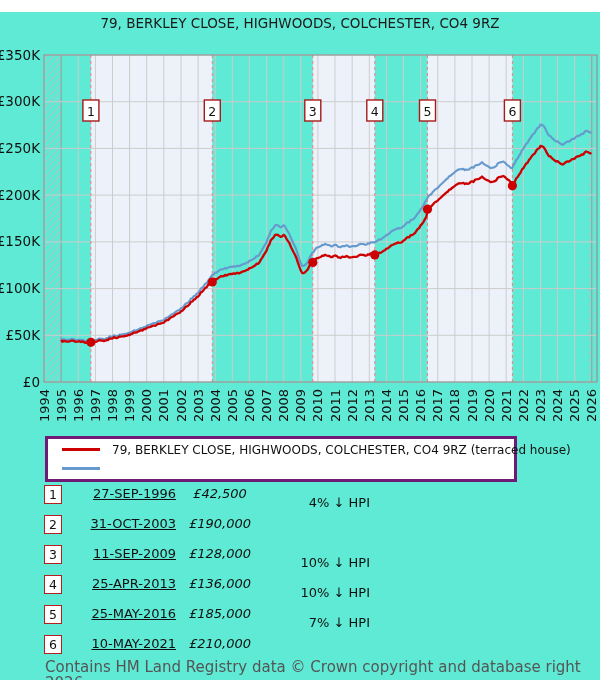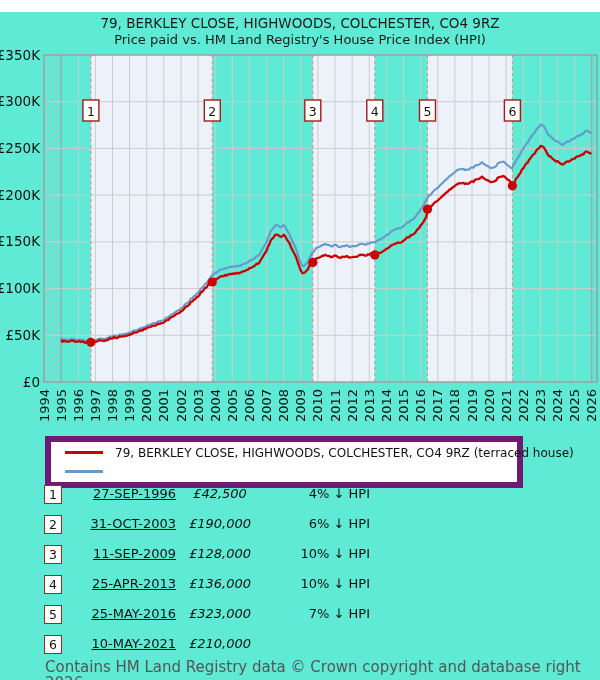--- a/index.html
+++ b/index.html
@@ -4,42 +4,41 @@
 <style>
   html,body{margin:0;padding:0;background:#fff;}
   .page{position:relative;width:600px;height:680px;background:#5eead4;
         font-family:"DejaVu Sans","Liberation Sans",sans-serif;color:#111;overflow:hidden;margin-top:12px;}
   .title{position:absolute;top:3px;left:0;width:600px;text-align:center;
          font-size:13.5px;color:#1a1a1a;}
   .subtitle{position:absolute;top:20px;left:0;width:600px;text-align:center;
          font-size:13px;color:#1a1a1a;}
   svg.chart{position:absolute;top:0;left:0;}
   .legend{position:absolute;top:424px;left:45px;width:466px;height:40px;
-          border:6px solid #701a75;background:#fff;display:flex;flex-direction:column;
+          border:3px solid #701a75;background:#fff;display:flex;flex-direction:column;
           justify-content:center;gap:3px;}
   .legend-item{display:flex;align-items:center;height:16px;}
   .legend-swatch{display:inline-block;width:38px;height:0;border-top:3px solid #000;
                  margin-left:14px;margin-right:12px;flex:0 0 auto;}
   .legend-label{font-size:12px;white-space:nowrap;color:#111;}
   .sales{position:absolute;top:0;left:0;}
   .trow{position:absolute;left:0;width:600px;height:20px;font-size:13px;}
   .numbox{position:absolute;left:44px;top:0;width:16px;height:17px;border:1.5px solid #b42020;
           background:#fff;text-align:center;font-size:12.5px;line-height:17px;color:#111;}
   .tdate{position:absolute;left:74px;top:1px;width:102px;text-align:right;text-decoration:underline;}
   .tprice{position:absolute;left:175px;top:1px;width:90px;text-align:center;font-style:italic;}
-  .tpct{position:absolute;left:255px;top:1px;width:115px;text-align:right;}
+  .tpct{position:absolute;left:255px;top:10px;width:115px;text-align:right;}
   .footer{position:absolute;top:648px;left:45px;width:540px;font-size:15px;
           color:#555;line-height:1.04;}
 </style>
 </head>
 <body>
 
 <div class="page">
   <div class="title">79, BERKLEY CLOSE, HIGHWOODS, COLCHESTER, CO4 9RZ</div>
-  <div class="subtitle">Price paid vs. HM Land Registry's House Price Index (HPI)</div>
 
   <svg class="chart" id="chart-svg" width="600" height="424" viewBox="0 0 600 424">
       <defs>
         <pattern id="hatch" width="7" height="7" patternUnits="userSpaceOnUse">
           <path d="M0,7 L7,0 M-1,1 L1,-1 M6,8 L8,6" stroke="#bbbbbb" stroke-width="1" fill="none"></path>
         </pattern>
       </defs>
       <rect x="90.9" y="43" width="121.4" height="327" fill="#edf2fa"></rect>
       <rect x="312.8" y="43" width="62.0" height="327" fill="#edf2fa"></rect>
       <rect x="427.5" y="43" width="84.9" height="327" fill="#edf2fa"></rect>
@@ -170,38 +169,37 @@
       <div class="trow" style="top: 473px;">
         <span class="numbox">1</span>
         <span class="tdate">27-SEP-1996</span>
         <span class="tprice">£42,500</span>
         <span class="tpct">4% ↓ HPI</span>
       </div>
       <div class="trow" style="top: 503px;">
         <span class="numbox">2</span>
         <span class="tdate">31-OCT-2003</span>
         <span class="tprice">£190,000</span>
-        <span class="tpct">6% ↓ HPI</span>
       </div>
       <div class="trow" style="top: 533px;">
         <span class="numbox">3</span>
         <span class="tdate">11-SEP-2009</span>
         <span class="tprice">£128,000</span>
         <span class="tpct">10% ↓ HPI</span>
       </div>
       <div class="trow" style="top: 563px;">
         <span class="numbox">4</span>
         <span class="tdate">25-APR-2013</span>
         <span class="tprice">£136,000</span>
         <span class="tpct">10% ↓ HPI</span>
       </div>
       <div class="trow" style="top: 593px;">
         <span class="numbox">5</span>
         <span class="tdate">25-MAY-2016</span>
-        <span class="tprice">£323,000</span>
+        <span class="tprice">£185,000</span>
         <span class="tpct">7% ↓ HPI</span>
       </div>
       <div class="trow" style="top: 623px;">
         <span class="numbox">6</span>
         <span class="tdate">10-MAY-2021</span>
         <span class="tprice">£210,000</span>
       </div>
     </div>
 
   <div class="footer">

